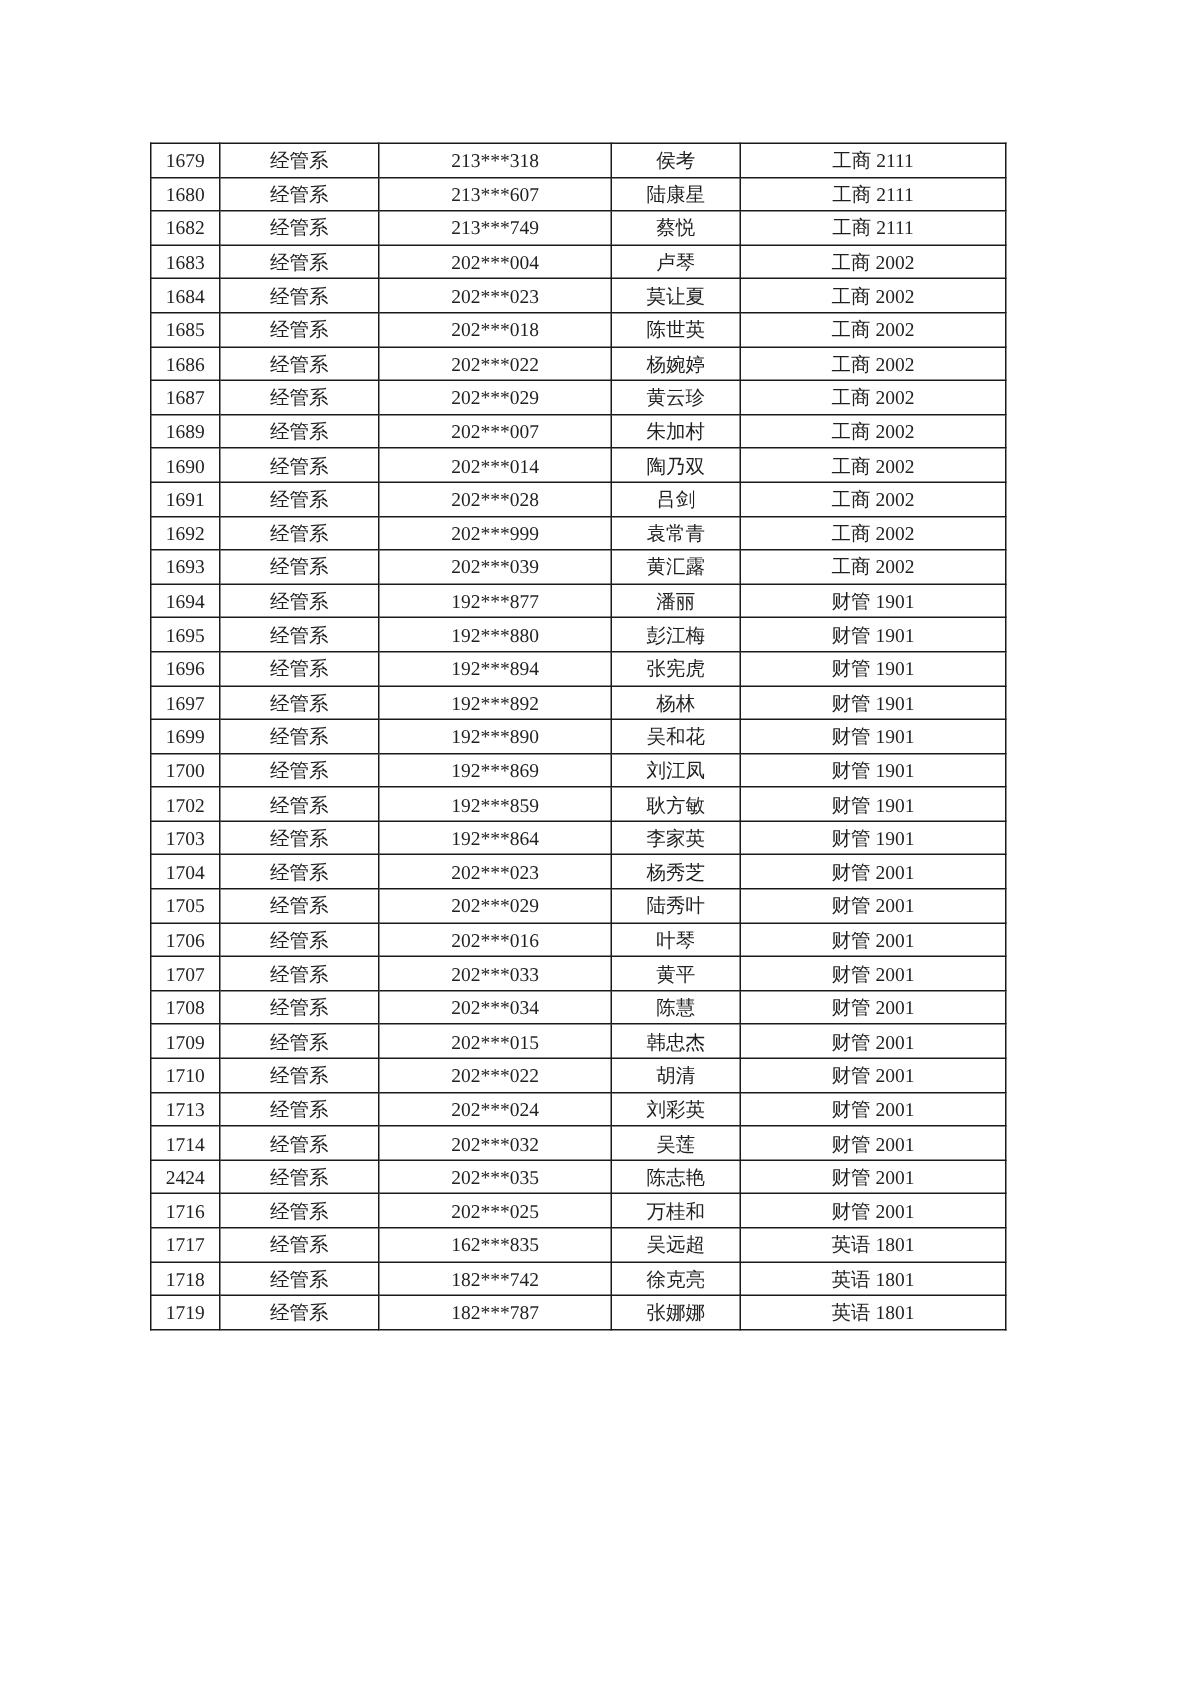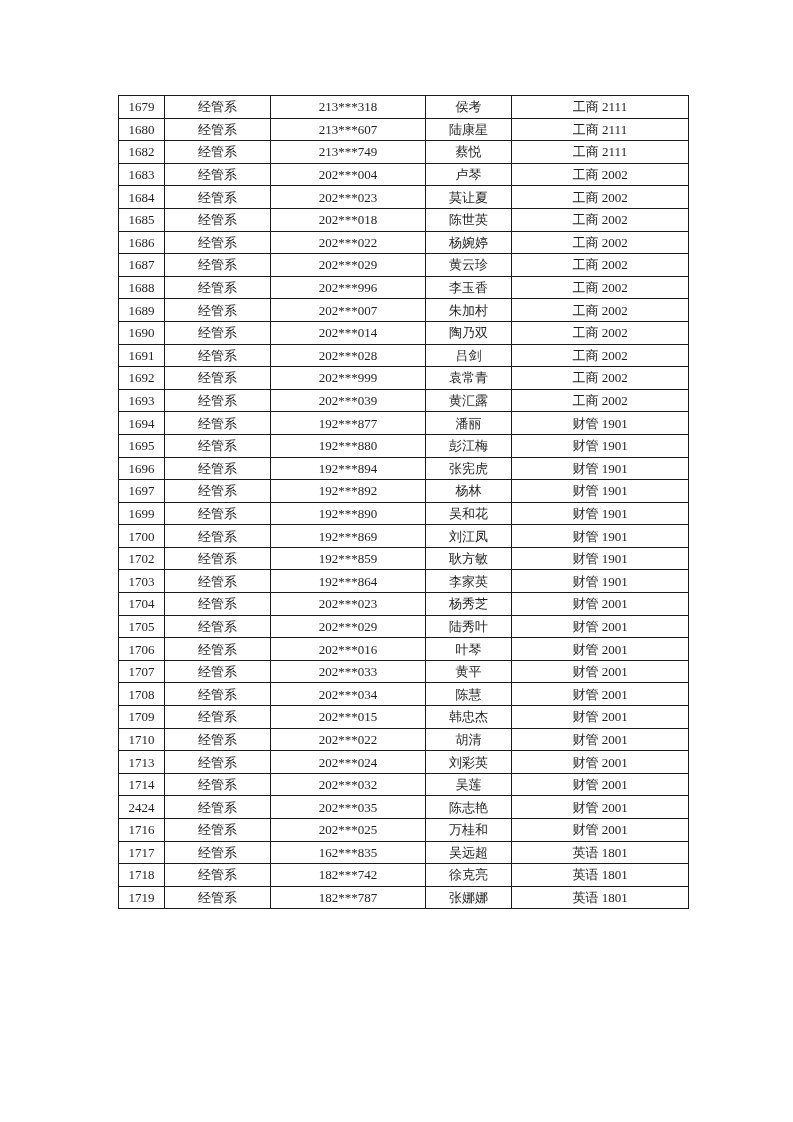--- a/index.html
+++ b/index.html
@@ -10,21 +10,21 @@
   .page {
     position: relative;
     width: 793px;
     height: 1122px;
     background: #ffffff;
     overflow: hidden;
     font-family: "Liberation Serif", "DejaVu Serif", serif;
   }
   table.roster {
     position: absolute;
-    left: 118px;
+    left: 100px;
     top: 95px;
     width: 570px;
     border-collapse: collapse;
     table-layout: fixed;
   }
   table.roster td {
     border: 1px solid #1a1a1a;
     text-align: center;
     vertical-align: middle;
     font-size: 13px;
@@ -114,27 +114,20 @@
   </tr>
 
   <tr>
     <td>1687</td>
     <td>经管系</td>
     <td>202***029</td>
     <td>黄云珍</td>
     <td>工商 2002</td>
   </tr>
 
-  <tr>
-    <td>1688</td>
-    <td>经管系</td>
-    <td>202***996</td>
-    <td>李玉香</td>
-    <td>工商 2002</td>
-  </tr>
 
   <tr>
     <td>1689</td>
     <td>经管系</td>
     <td>202***007</td>
     <td>朱加村</td>
     <td>工商 2002</td>
   </tr>
 
   <tr>

